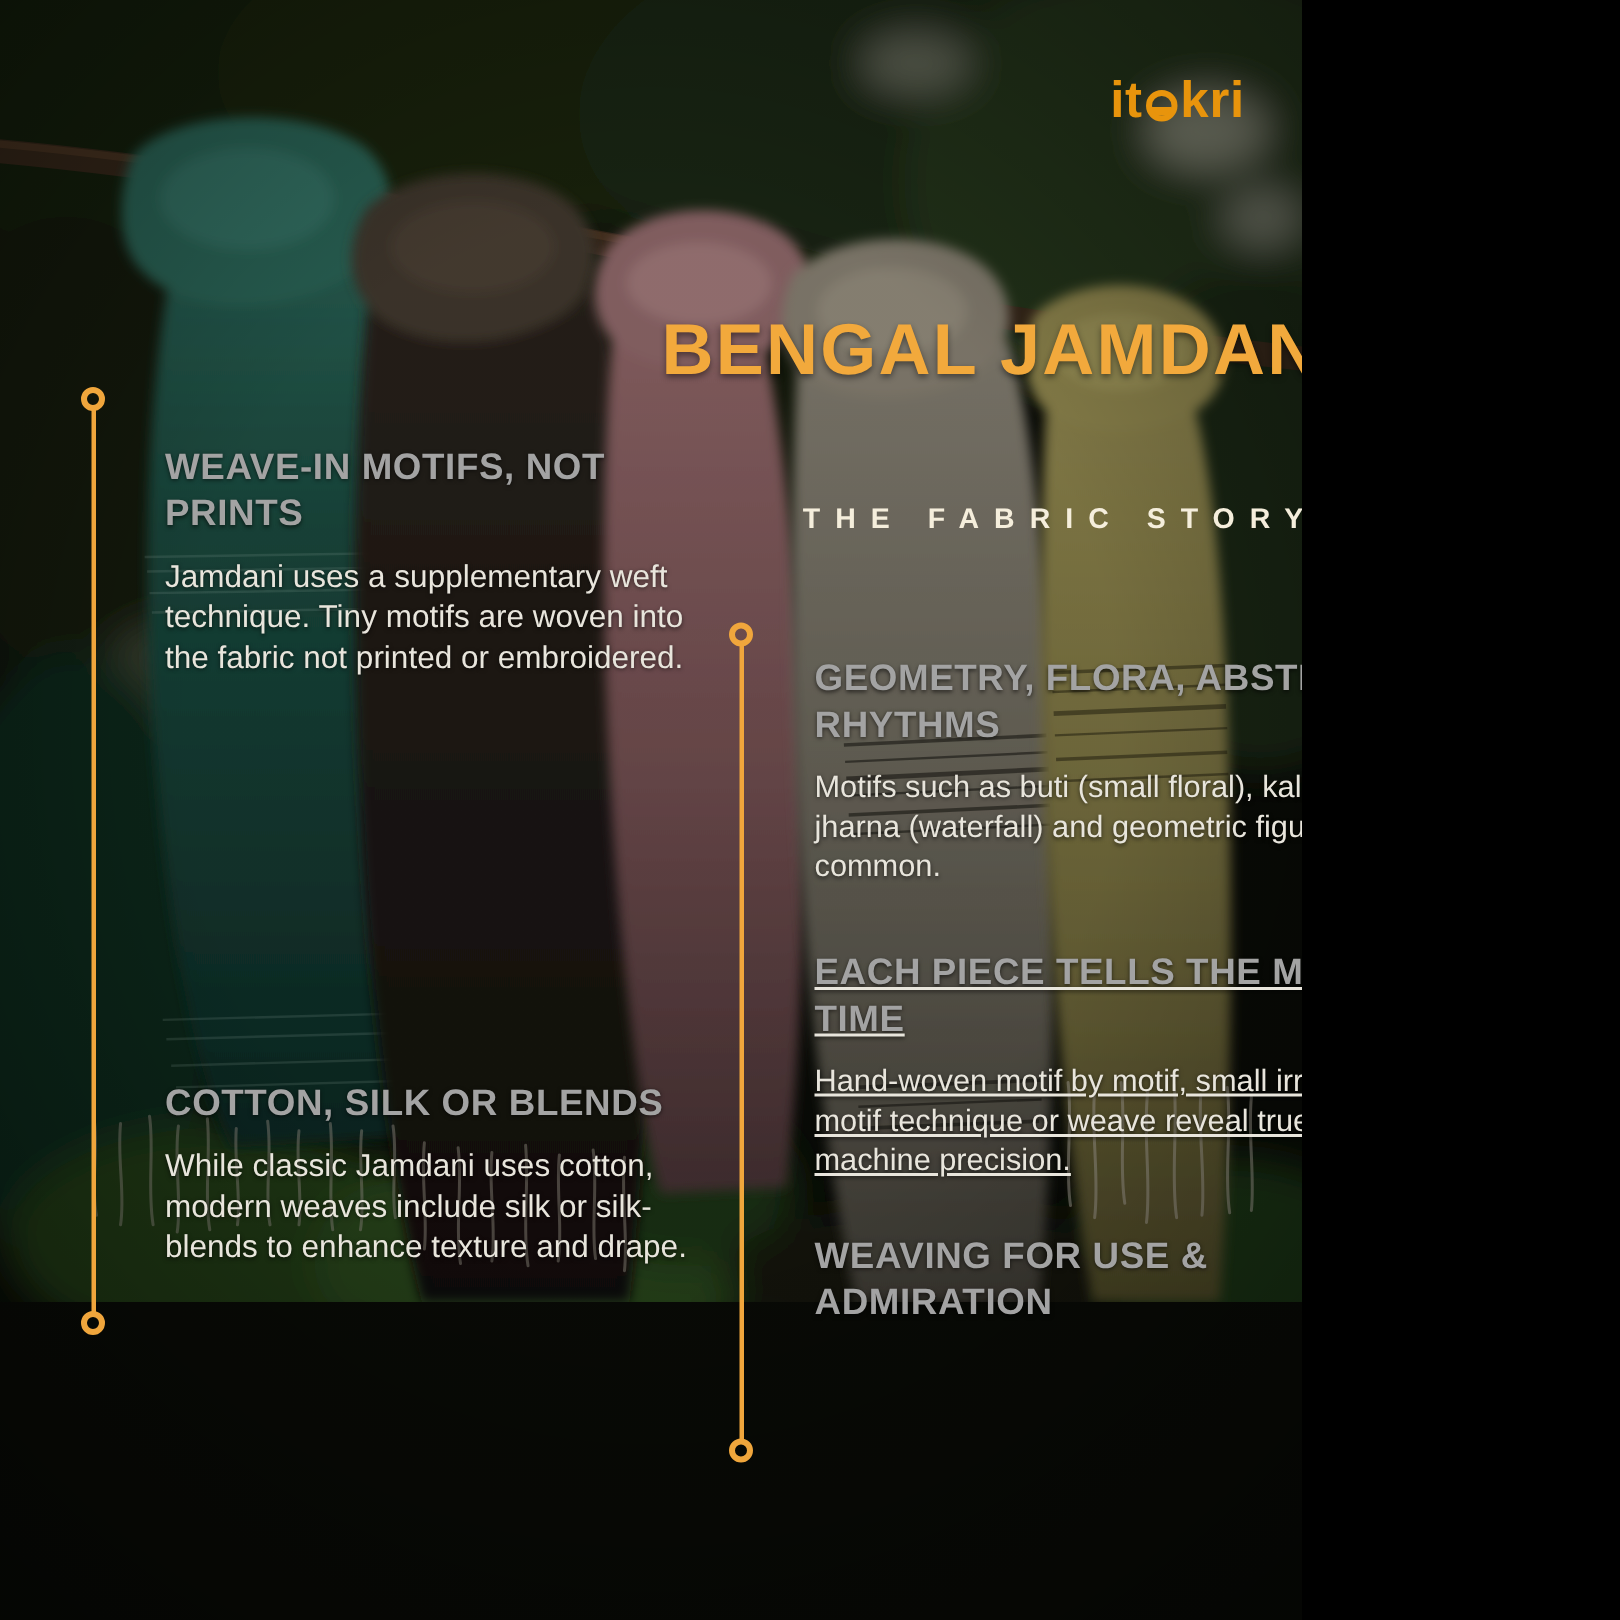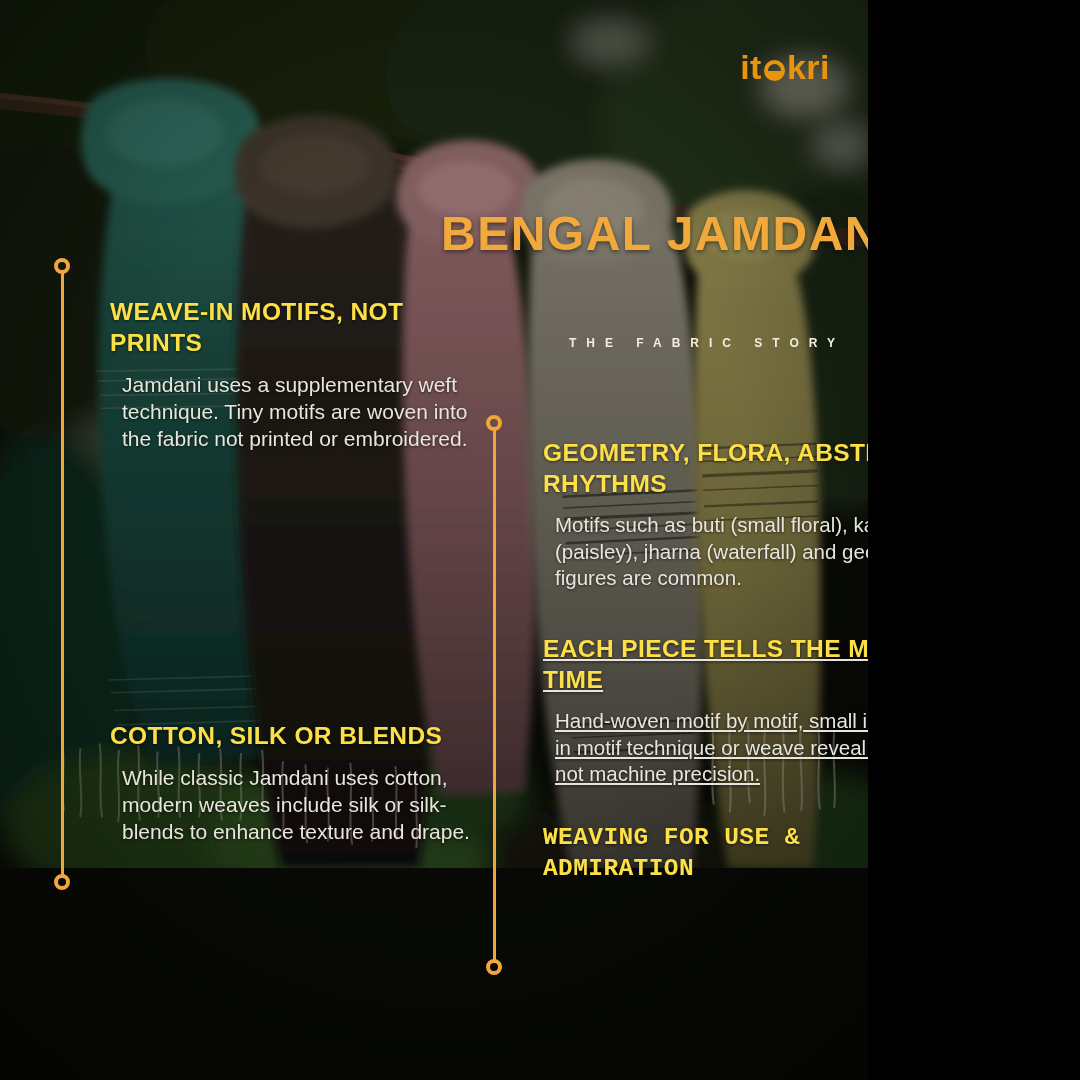--- a/index.html
+++ b/index.html
@@ -11,43 +11,43 @@
   
   .logo{position:absolute;top:48px;right:38px;color:#E8940C;font-weight:700;
     font-size:34px;letter-spacing:.5px;display:flex;align-items:center;}
   .logo-o{display:inline-block;width:21px;height:21px;margin:6px 2px 0 2px;
     border:4px solid #E8940C;border-radius:50%;box-sizing:border-box;
     background:linear-gradient(to top,#E8940C 45%,transparent 45%);}
   
   .title{position:absolute;left:441px;top:206px;margin:0;font-size:48px;font-weight:800;
     letter-spacing:1.5px;color:#F2A93C;text-shadow:0 2px 4px rgba(0,0,0,.45);white-space:nowrap;}
   .subtitle{position:absolute;left:507px;top:336px;width:400px;text-align:center;
-    color:#F5EEDC;font-size:12px;font-weight:600;letter-spacing:10px;white-space:nowrap;}
+    color:#F5EEDC;font-size:19px;font-weight:600;letter-spacing:10px;white-space:nowrap;}
   .cat{position:absolute;left:889px;top:176px;width:132px;height:190px;}
   
   .vline{position:absolute;width:16px;}
   .vline .ring{position:absolute;left:0;width:16px;height:16px;box-sizing:border-box;
     border:4px solid #F0A63C;border-radius:50%;}
   .vline .ring.top{top:0;}
   .vline .ring.bottom{bottom:0;}
   .vline .rule{position:absolute;left:6.5px;top:14px;bottom:14px;width:3px;background:#F0A63C;}
   .vline-left{left:54px;top:258px;height:632px;}
   .vline-mid{left:486px;top:415px;height:560px;}
   
   .sec{position:absolute;color:#E8E5DC;}
   .sec h2{margin:0 0 13px 0;font-size:24.5px;line-height:31px;font-weight:700;
-    letter-spacing:.4px;color:#fde047;text-shadow:0 1px 3px rgba(0,0,0,.6);}
-  .sec p{margin:12px;font-size:21px;line-height:27px;font-weight:400;
+    letter-spacing:.4px;color:#a3a3a3;text-shadow:0 1px 3px rgba(0,0,0,.6);}
+  .sec p{margin:0;font-size:21px;line-height:27px;font-weight:400;
     text-shadow:0 1px 3px rgba(0,0,0,.6);}
   .sec.left{left:110px;width:380px;}
   .sec.right{left:543px;width:452px;}
   .sec.right p{font-size:20.5px;line-height:26.5px;}
   .s-l1{top:296px;} .s-l2{top:518px;} .s-l3{top:720px;}
   .s-r1{top:437px;} .s-r2{top:633px;text-decoration:underline;} .s-r3{top:822px;}
-  .s-r3 h2{max-width:330px;font-family:Liberation Mono, monospace;}
+  .s-r3 h2{max-width:330px;}
 </style>
 </head>
 <body>
 
 <div class="canvas">
 
   <svg class="bg" viewBox="0 0 1080 1080" aria-hidden="true">
     <defs>
       <filter id="soft" x="-30%" y="-30%" width="160%" height="160%">
           <feGaussianBlur stdDeviation="16"></feGaussianBlur>

